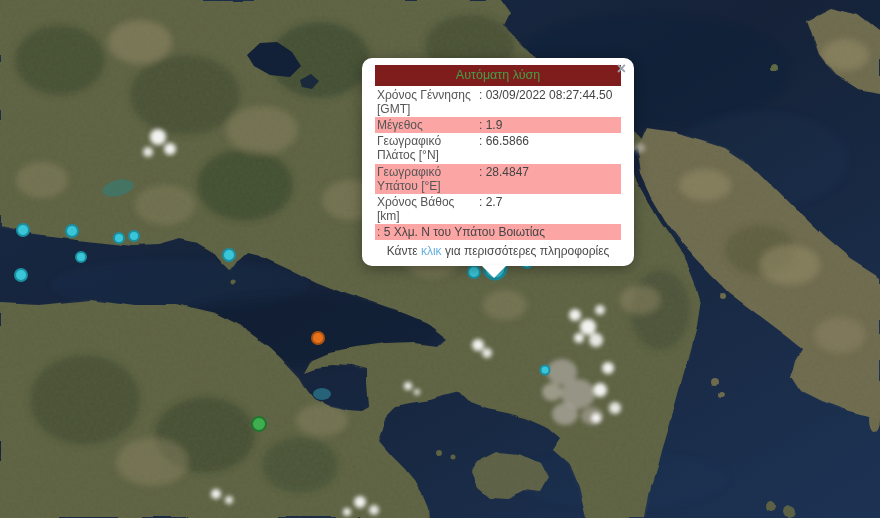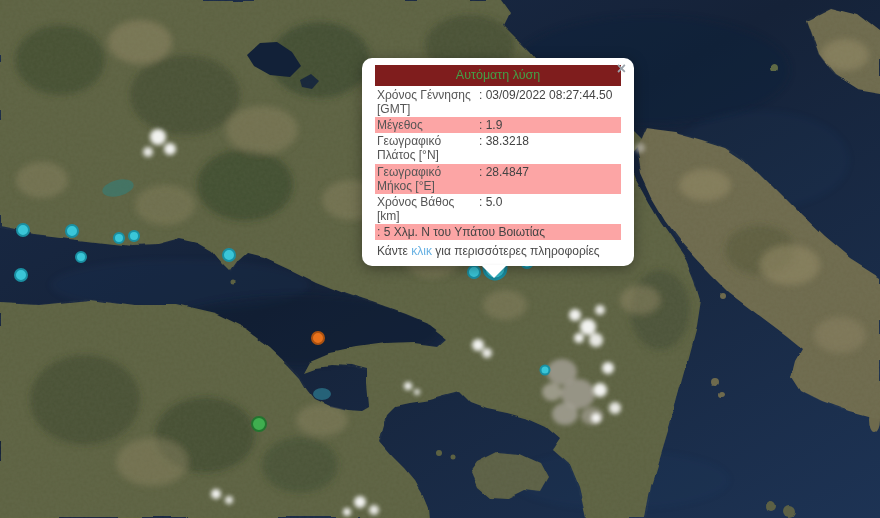--- a/index.html
+++ b/index.html
@@ -34,21 +34,21 @@
   .popup-title{
     background:#7f1d1d;color:var(--accent-green,#43a047);
     text-align:center;font-size:12.5px;
     padding:3px 2px;margin-bottom:1px;
   }
   .popup-row{display:flex;padding:1px 2px;}
   .popup-row.striped{background:#fca5a5;}
   .popup-row .lbl{width:102px;flex:0 0 102px;color:#555;}
   .popup-row .val{flex:1;color:#444;white-space:nowrap;}
   .popup-row.wrap .val{white-space:normal;}
-  .popup-footer{padding:4px 2px 1px 2px;color:#4a4a4a;}
+  .popup-footer{padding:4px 2px 1px 2px;color:#4a4a4a;text-align:center;}
   .popup-footer .link{color:var(--link-blue,#63aee0);cursor:pointer;}
 </style>
 </head>
 <body>
 
 <div class="map-stage">
   <svg width="880" height="518" viewBox="0 0 880 518">
     <defs>
       <linearGradient id="seaGrad" x1="0" y1="0" x2="1" y2="1">
         <stop offset="0" stop-color="#1a2c4a"></stop>
@@ -209,29 +209,29 @@
     <div class="popup-row">
       <span class="lbl">Χρόνος Γέννησης [GMT]</span>
       <span class="val">: 03/09/2022 08:27:44.50</span>
     </div>
     <div class="popup-row striped">
       <span class="lbl">Μέγεθος</span>
       <span class="val">: 1.9</span>
     </div>
     <div class="popup-row">
       <span class="lbl">Γεωγραφικό Πλάτος [°N]</span>
-      <span class="val">: 38.3218</span>
+      <span class="val">: 66.5866</span>
     </div>
     <div class="popup-row striped">
-      <span class="lbl">Γεωγραφικό Μήκος [°E]</span>
+      <span class="lbl">Γεωγραφικό Υπάτου [°E]</span>
       <span class="val">: 28.4847</span>
     </div>
     <div class="popup-row">
       <span class="lbl">Χρόνος Βάθος [km]</span>
-      <span class="val">: 5.0</span>
+      <span class="val">: 2.7</span>
     </div>
     <div class="popup-row striped wrap">
       <span class="val">: 5 Χλμ. N του Υπάτου Βοιωτίας</span>
     </div>
 
     <div class="popup-footer">
       <span>Κάντε</span>
       <span class="link">κλικ</span>
       <span>για περισσότερες πληροφορίες</span>
     </div>

